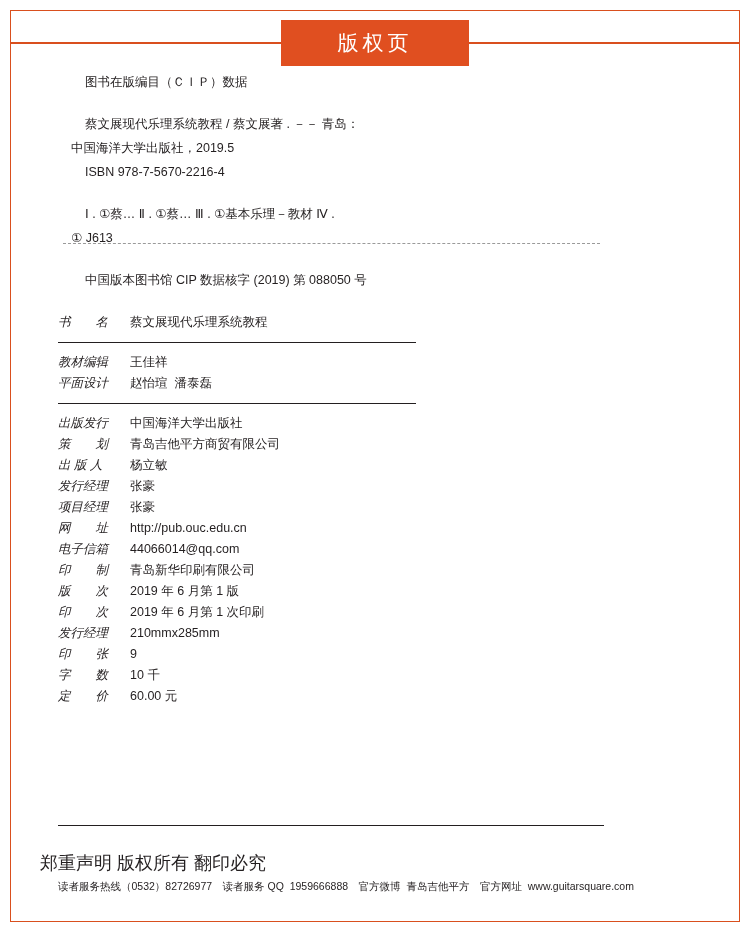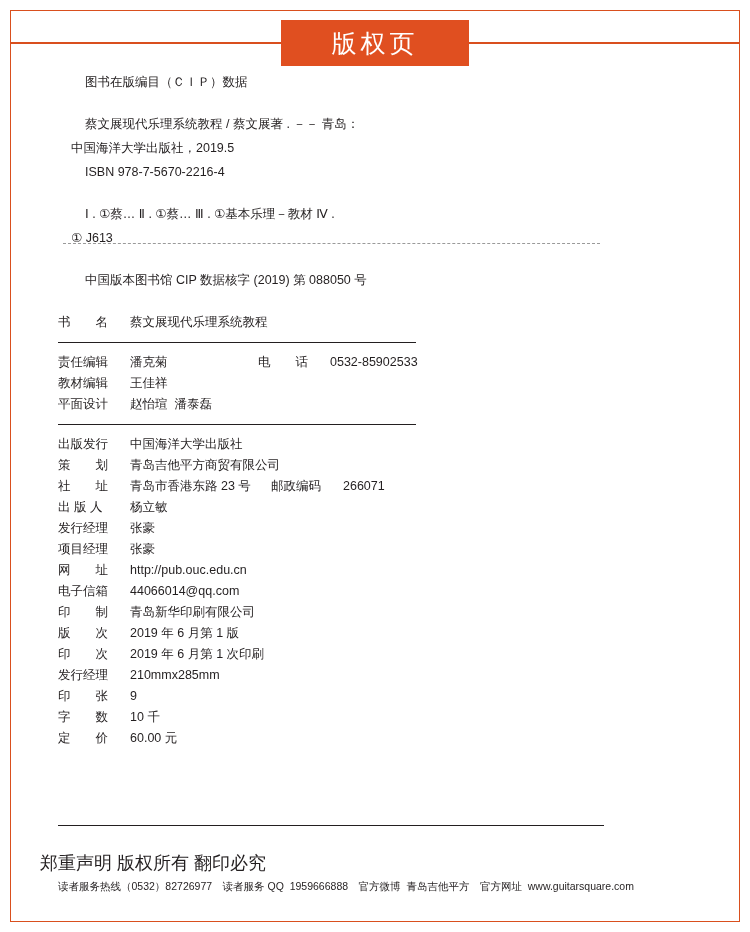--- a/index.html
+++ b/index.html
@@ -46,21 +46,21 @@
     top: 20px;
     width: 188px;
     height: 46px;
     background: #e04f20;
     display: flex;
     align-items: center;
     justify-content: center;
   }
   .title-box span {
     color: #ffffff;
-    font-size: 25px;
+    font-size: 21px;
     letter-spacing: 4px;
     font-weight: 400;
   }
 
   .content {
     position: absolute;
     left: 8px;
     top: 70px;
     width: 750px;
   }
@@ -98,20 +98,21 @@
     align-items: baseline;
     font-size: 12.5px;
     line-height: 21px;
     height: 21px;
   }
   .lbl {
     width: 72px;
     flex: 0 0 72px;
     white-space: pre;
     letter-spacing: 0;
+    font-style: italic;
   }
   .val {
     white-space: pre;
   }
   .val2 {
     position: absolute;
     white-space: pre;
   }
   .rule {
     border-top: 1px solid #231f20;
@@ -188,26 +189,20 @@
 
   <div class="info">
 
     <div class="row">
       <div class="lbl">书　　名</div>
       <div class="val">蔡文展现代乐理系统教程</div>
     </div>
 
     <div class="rule rule-a"></div>
 
-    <div class="row" style="position:relative;">
-      <div class="lbl">责任编辑</div>
-      <div class="val">潘克菊</div>
-      <div class="val2" style="left:200px;">电　　话</div>
-      <div class="val2" style="left:272px;">0532-85902533</div>
-    </div>
 
     <div class="row">
       <div class="lbl">教材编辑</div>
       <div class="val">王佳祥</div>
     </div>
 
     <div class="row">
       <div class="lbl">平面设计</div>
       <div class="val">赵怡瑄  潘泰磊</div>
     </div>
@@ -217,26 +212,20 @@
     <div class="row">
       <div class="lbl">出版发行</div>
       <div class="val">中国海洋大学出版社</div>
     </div>
 
     <div class="row">
       <div class="lbl">策　　划</div>
       <div class="val">青岛吉他平方商贸有限公司</div>
     </div>
 
-    <div class="row" style="position:relative;">
-      <div class="lbl">社　　址</div>
-      <div class="val">青岛市香港东路 23 号</div>
-      <div class="val2" style="left:213px;">邮政编码</div>
-      <div class="val2" style="left:285px;">266071</div>
-    </div>
 
     <div class="row">
       <div class="lbl">出 版 人</div>
       <div class="val">杨立敏</div>
     </div>
 
     <div class="row">
       <div class="lbl">发行经理</div>
       <div class="val">张豪</div>
     </div>

